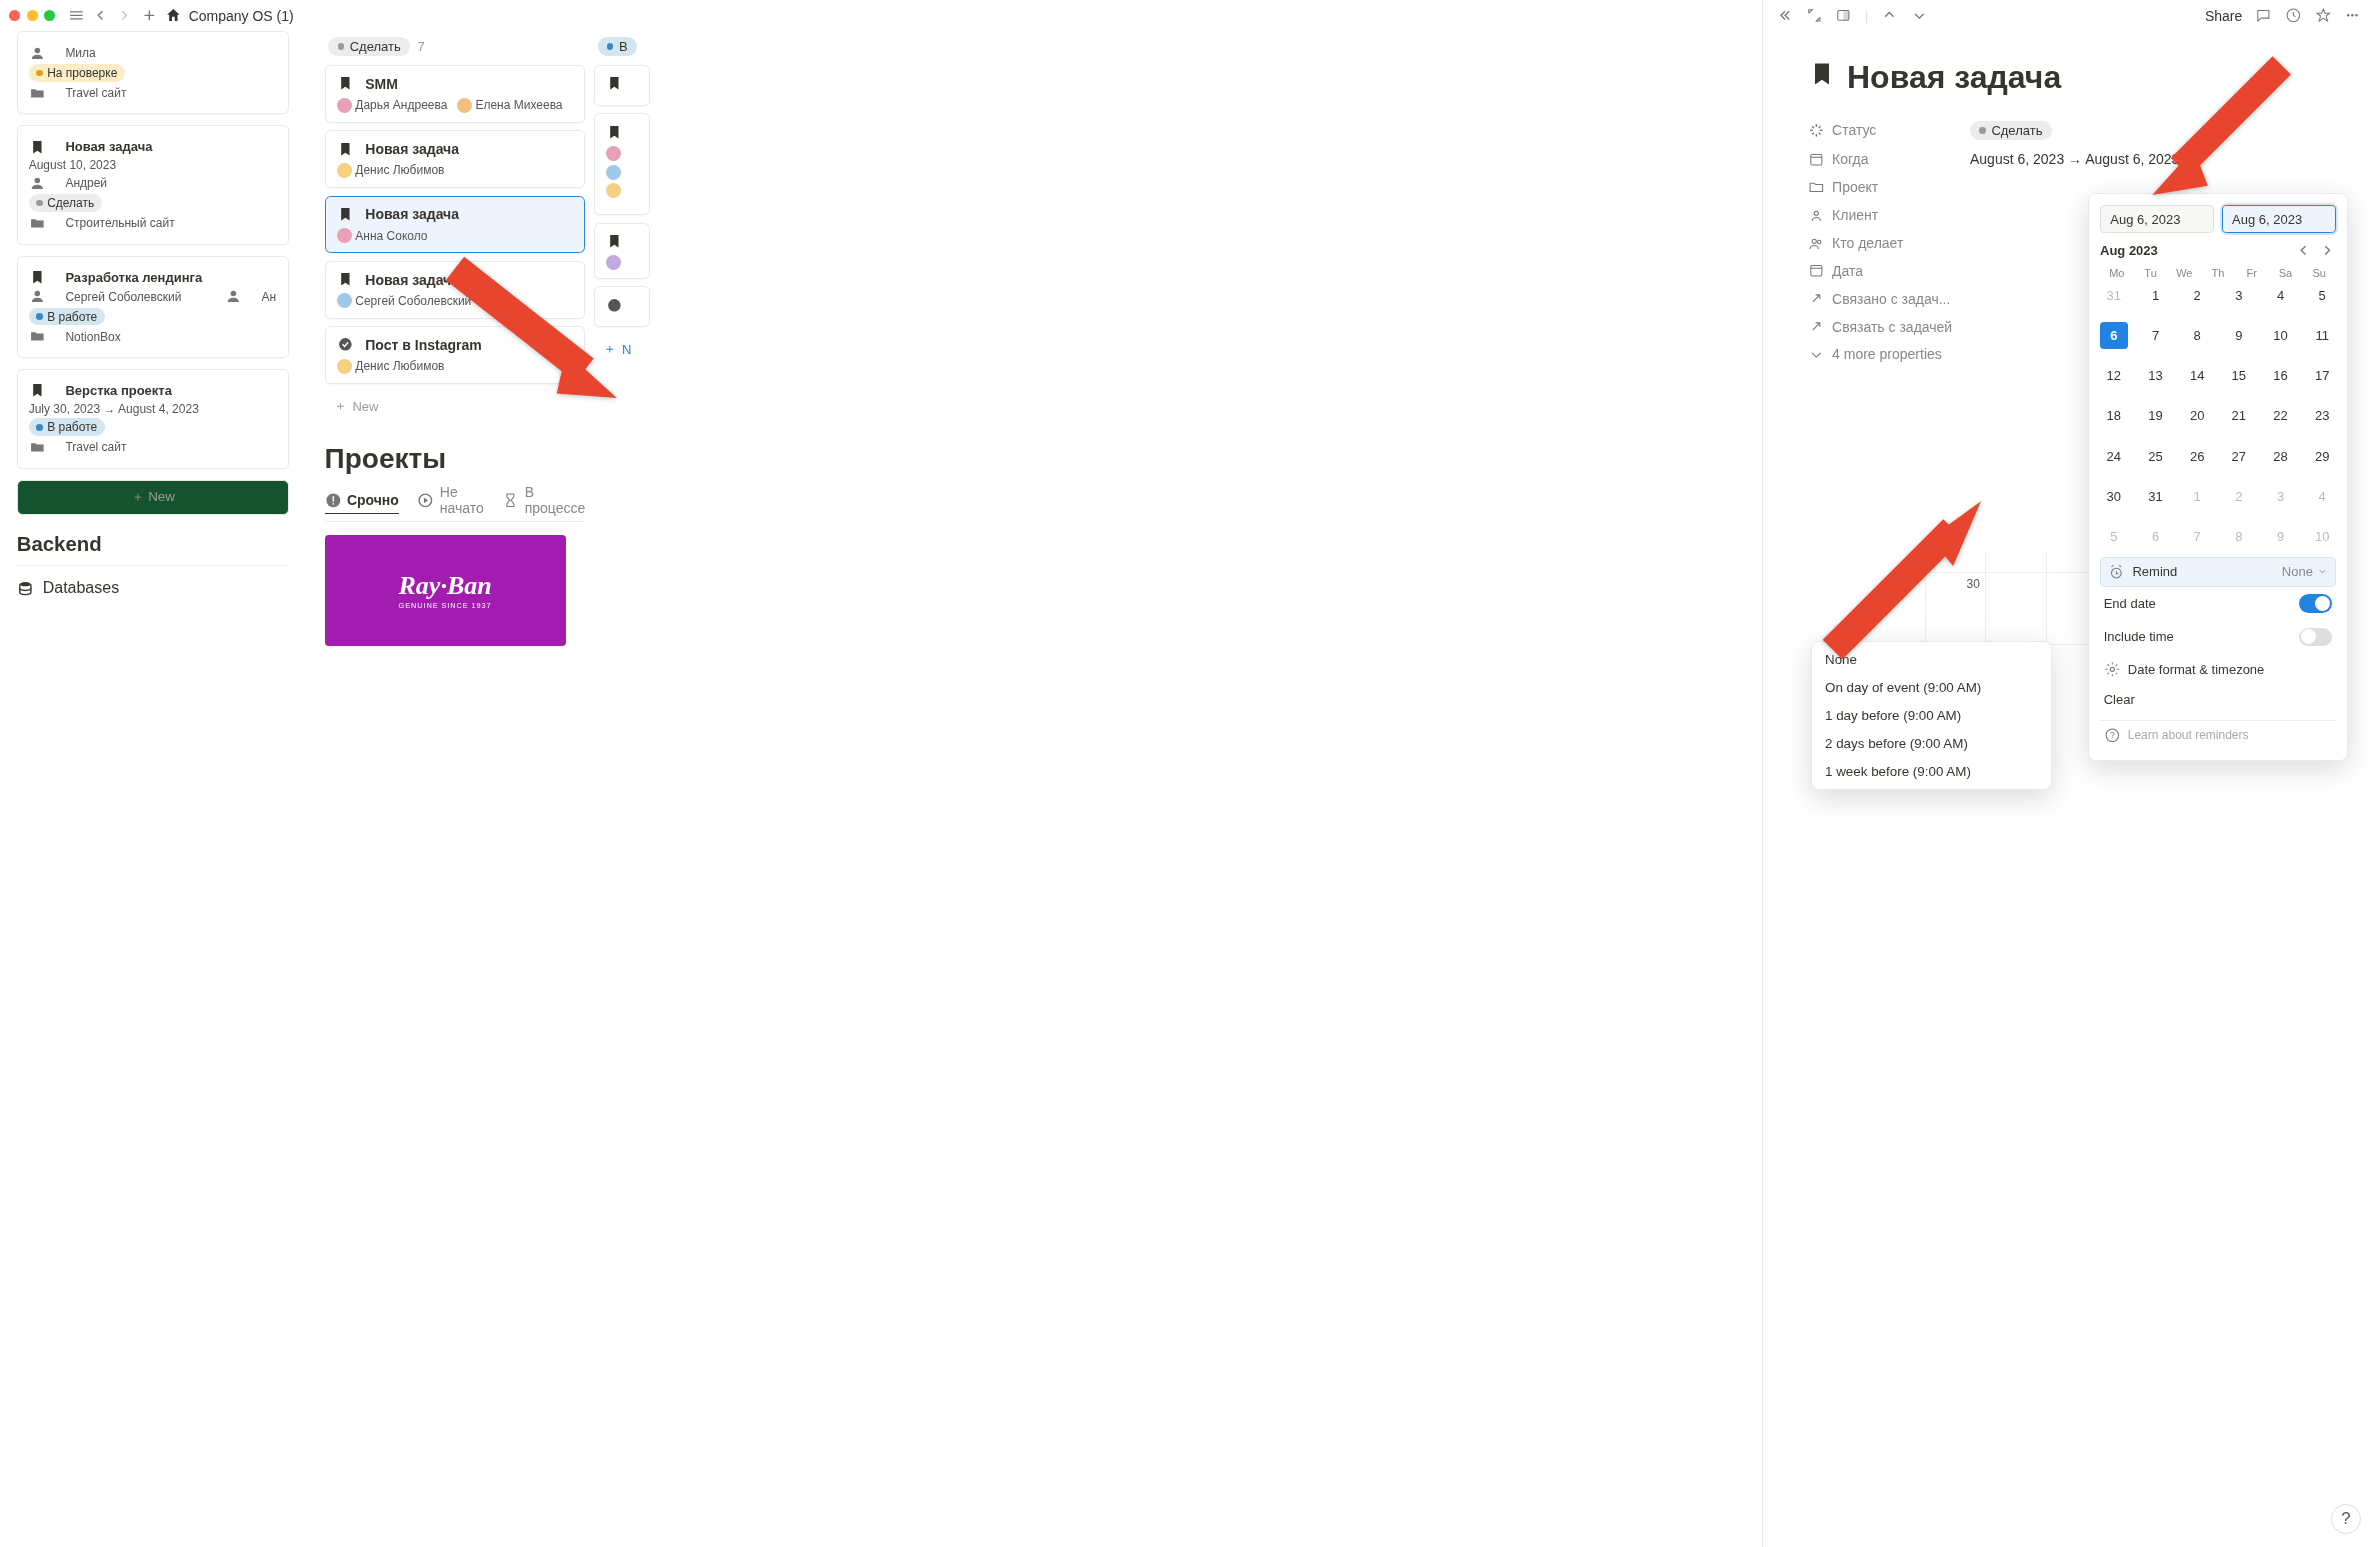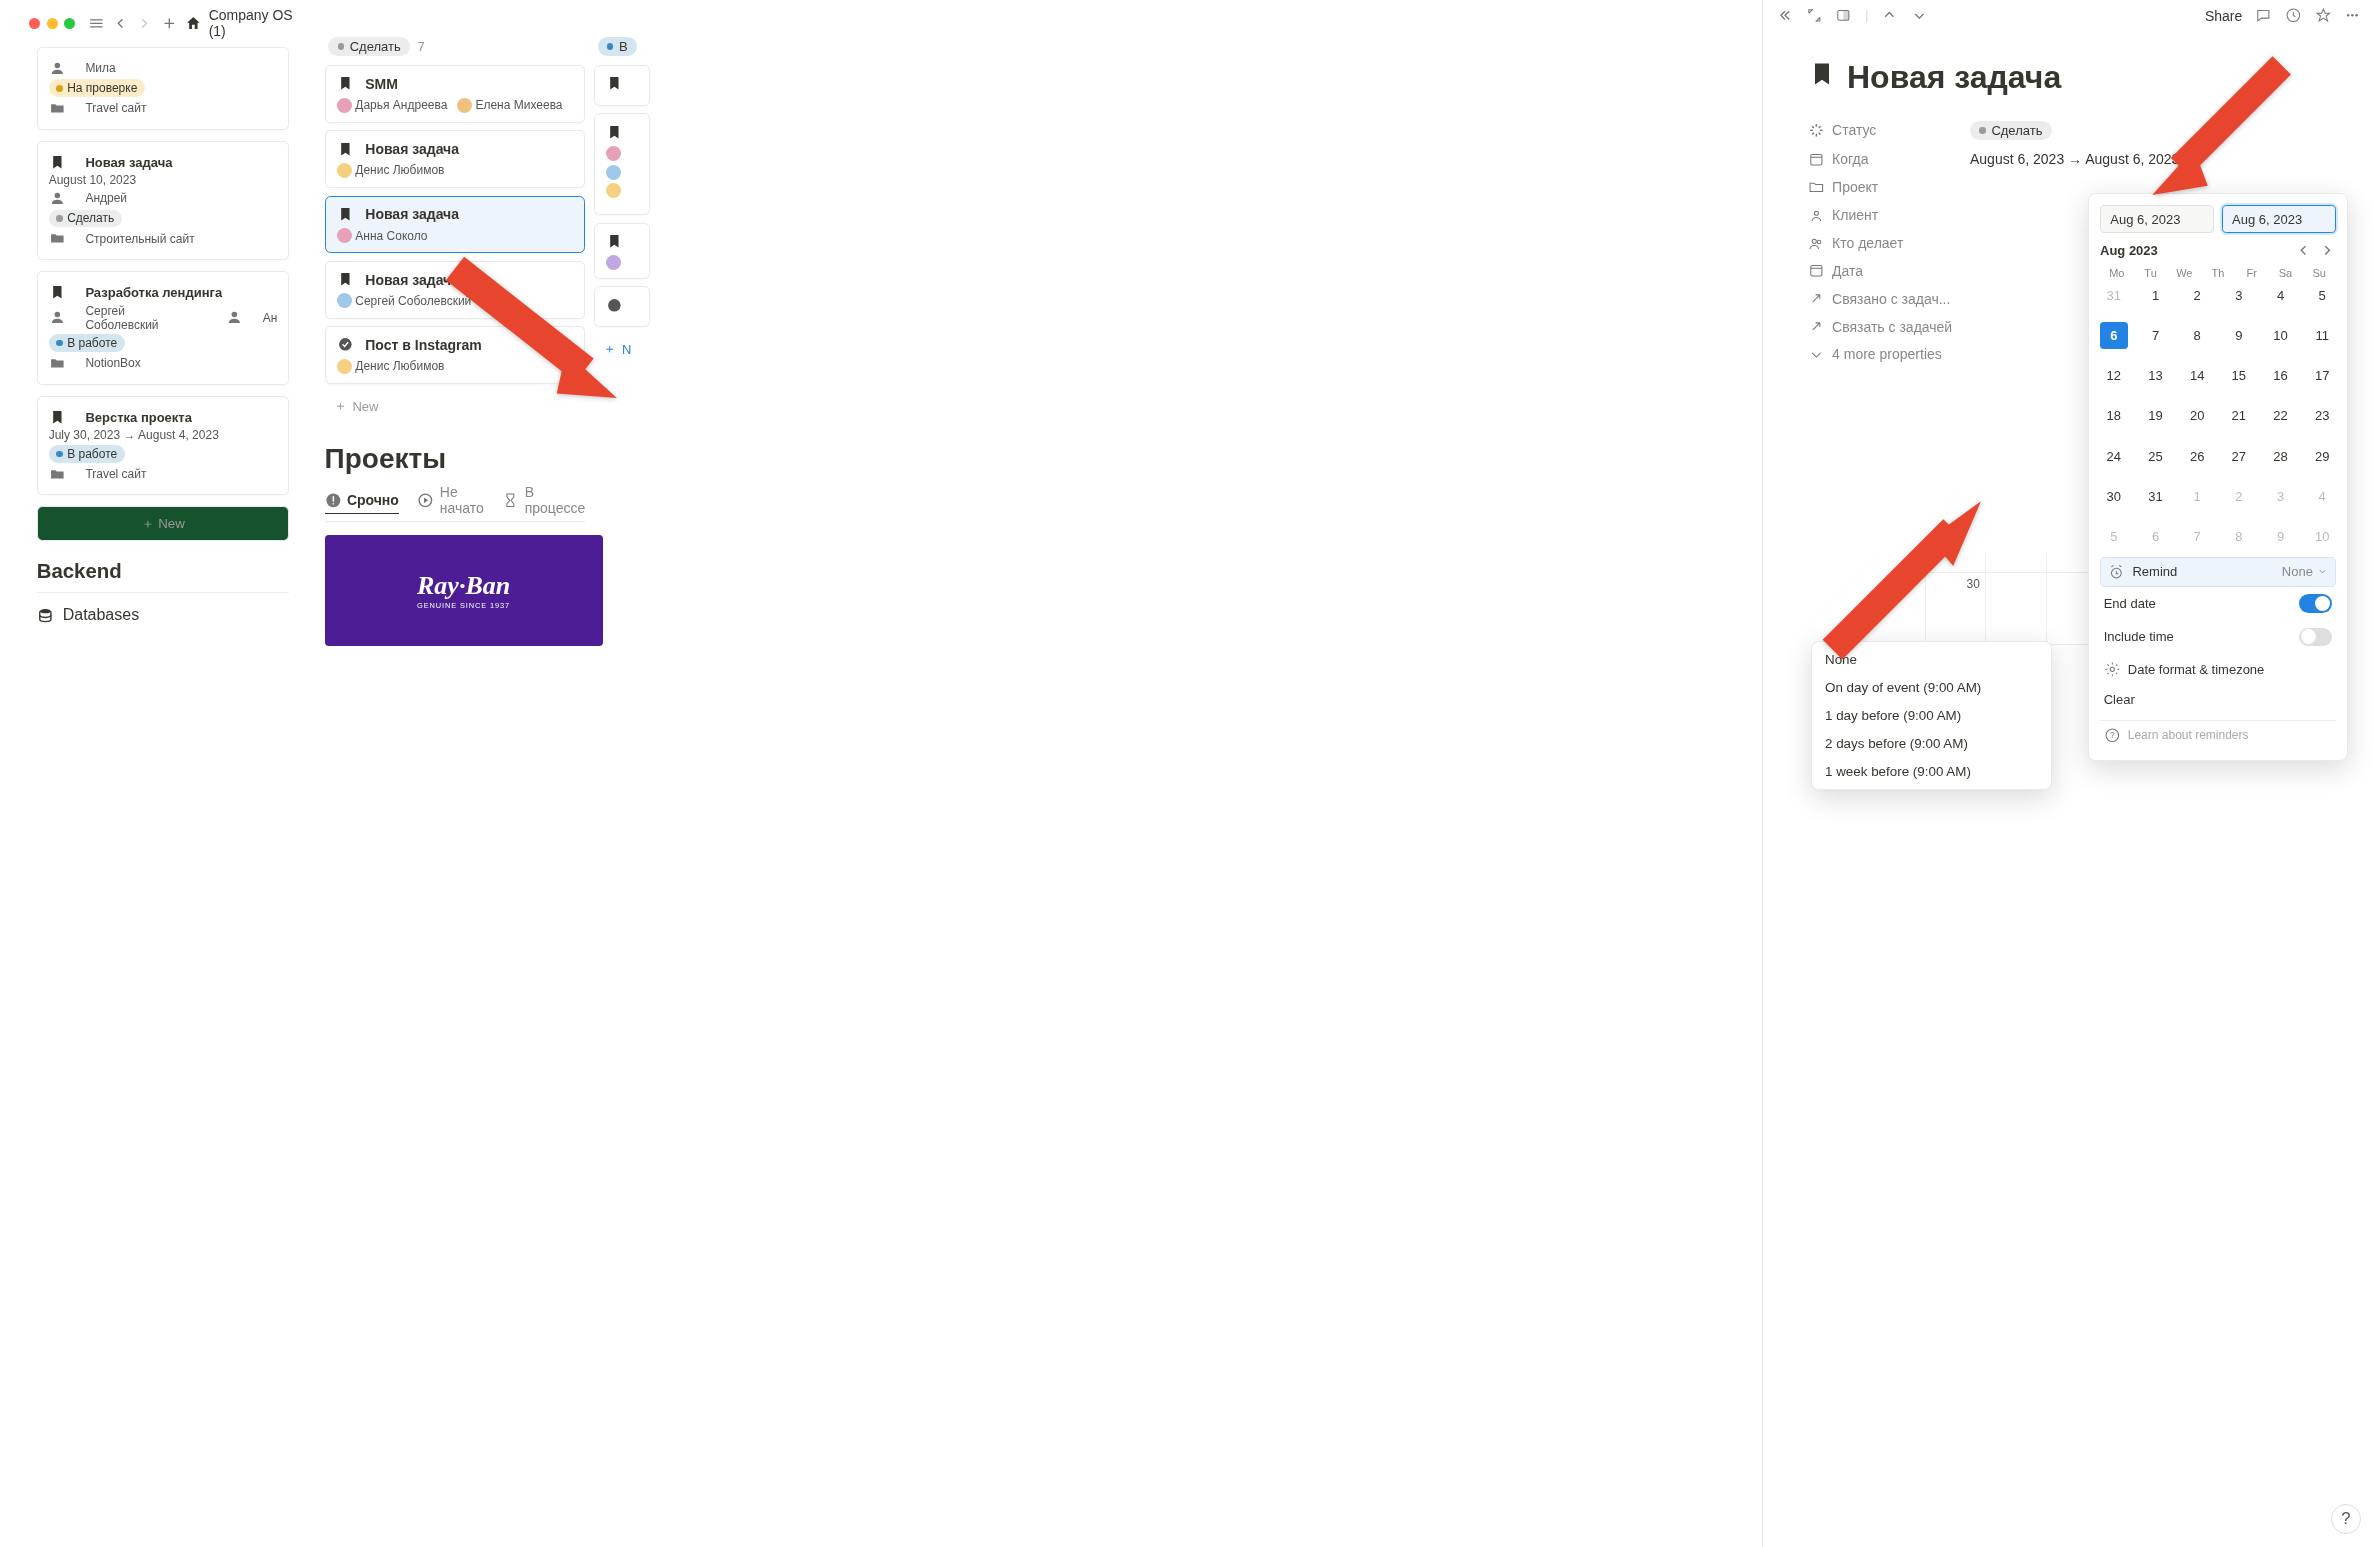--- a/index.html
+++ b/index.html
@@ -1,18 +1,18 @@
 <!DOCTYPE html>
 <html style="font-size:15px"><head>
 <meta charset="utf-8">
 <style>
 * { box-sizing: border-box; margin: 0; padding: 0; font-family: -apple-system, BlinkMacSystemFont, "Segoe UI", Helvetica, Arial, sans-serif; }
 body { background: #fff; color: #37352f; font-size: 13px; overflow: hidden; }
 .app { display: flex; height: 100vh; }
-.sidebar { width: 306px; flex-shrink: 0; background: #fff; padding-left: 20px; }
+.sidebar { width: 306px; flex-shrink: 0; background: #fff; }
 .topbar { display: flex; align-items: center; gap: 7.4px; padding: 7.4px 9.3px; }
 .traffic { display: flex; gap: 6.5px; margin-right: 5.6px; }
 .dot { width: 11px; height: 11px; border-radius: 50%; }
 .dot.red { background: #ff5f57; } .dot.yellow { background: #febc2e; } .dot.green { background: #28c840; }
 .ico { display: inline-flex; align-items: center; justify-content: center; color: #777; }
 .ico svg { width: 16.7px; height: 16.7px; fill: currentColor; }
 .crumb { font-size: 14px; color: #37352f; }
 .sidebar-content { padding: 0 16.7px 18.6px 16.7px; overflow-y: auto; height: calc(100vh - 37px); }
 .card { border: 0.9px solid #e9e9e7; border-radius: 5.6px; padding: 9.3px 11px; margin-bottom: 11px; background: #fff; box-shadow: 0 0.9px 1.9px rgba(0,0,0,.03); }
 .card .row { display: flex; align-items: center; gap: 20px; margin: 2.8px 0; font-size: 13px; color: #37352f; }
@@ -36,21 +36,21 @@
 .task .ttl { display: flex; align-items: center; gap: 12px; font-weight: 600; font-size: 14px; margin-bottom: 5.6px; }
 .task .people { display: flex; gap: 9.3px; font-size: 12px; color: #555; }
 .task .people span { display: flex; align-items: center; gap: 3.7px; }
 .avatar { width: 15px; height: 15px; border-radius: 50%; display: inline-block; }
 .addbtn { color: #9b9a97; padding: 5.6px 9.3px; display: flex; align-items: center; gap: 5.6px; }
 .col2-ghost { position: absolute; left: 288px; top: 37px; width: 56px; }
 .projh { font-size: 28px; font-weight: 700; margin: 22px 0 9.3px; }
 .tabs { display: flex; gap: 18.6px; align-items: center; border-bottom: 0.9px solid #e9e9e7; padding-bottom: 5.6px; }
 .tab { display: flex; align-items: center; gap: 5.6px; color: #888; font-size: 14px; }
 .tab.active { color: #37352f; font-weight: 600; border-bottom: 1.9px solid #37352f; padding-bottom: 4.6px; margin-bottom: -6.5px; }
-.projimg { margin-top: 13px; width: 278px; height: 111px; background: #4c1d95; color: #fff; border-radius: 3.7px; display: flex; align-items: center; justify-content: center; font-style: italic; font-family: cursive; font-size: 20.4px; position: relative; }
+.projimg { margin-top: 13px; width: 241px; height: 111px; background: #a21caf; color: #fff; border-radius: 3.7px; display: flex; align-items: center; justify-content: center; font-style: italic; font-family: cursive; font-size: 20.4px; position: relative; }
 .rightpane { width: 612px; flex-shrink: 0; border-left: 0.9px solid #e9e9e7; background: #fff; position: relative; }
 .rtop { display: flex; align-items: center; justify-content: space-between; padding: 7.4px 13px; }
 .rtop .lft, .rtop .rgt { display: flex; align-items: center; gap: 13px; color: #777; }
 .rtop .rgt .share { color: #37352f; font-size: 14px; }
 .rtitle { display: flex; align-items: center; gap: 11px; padding: 28px 45px 18.6px; font-size: 32px; font-weight: 800; }
 .rtitle svg { width: 28px; height: 28px; }
 .props { padding: 0 45px; }
 .prop { display: flex; align-items: center; padding: 5.6px 0; font-size: 14px; }
 .prop .lab { width: 162px; display: flex; align-items: center; gap: 7.4px; color: #888; }
 .prop .val { flex: 1; }

